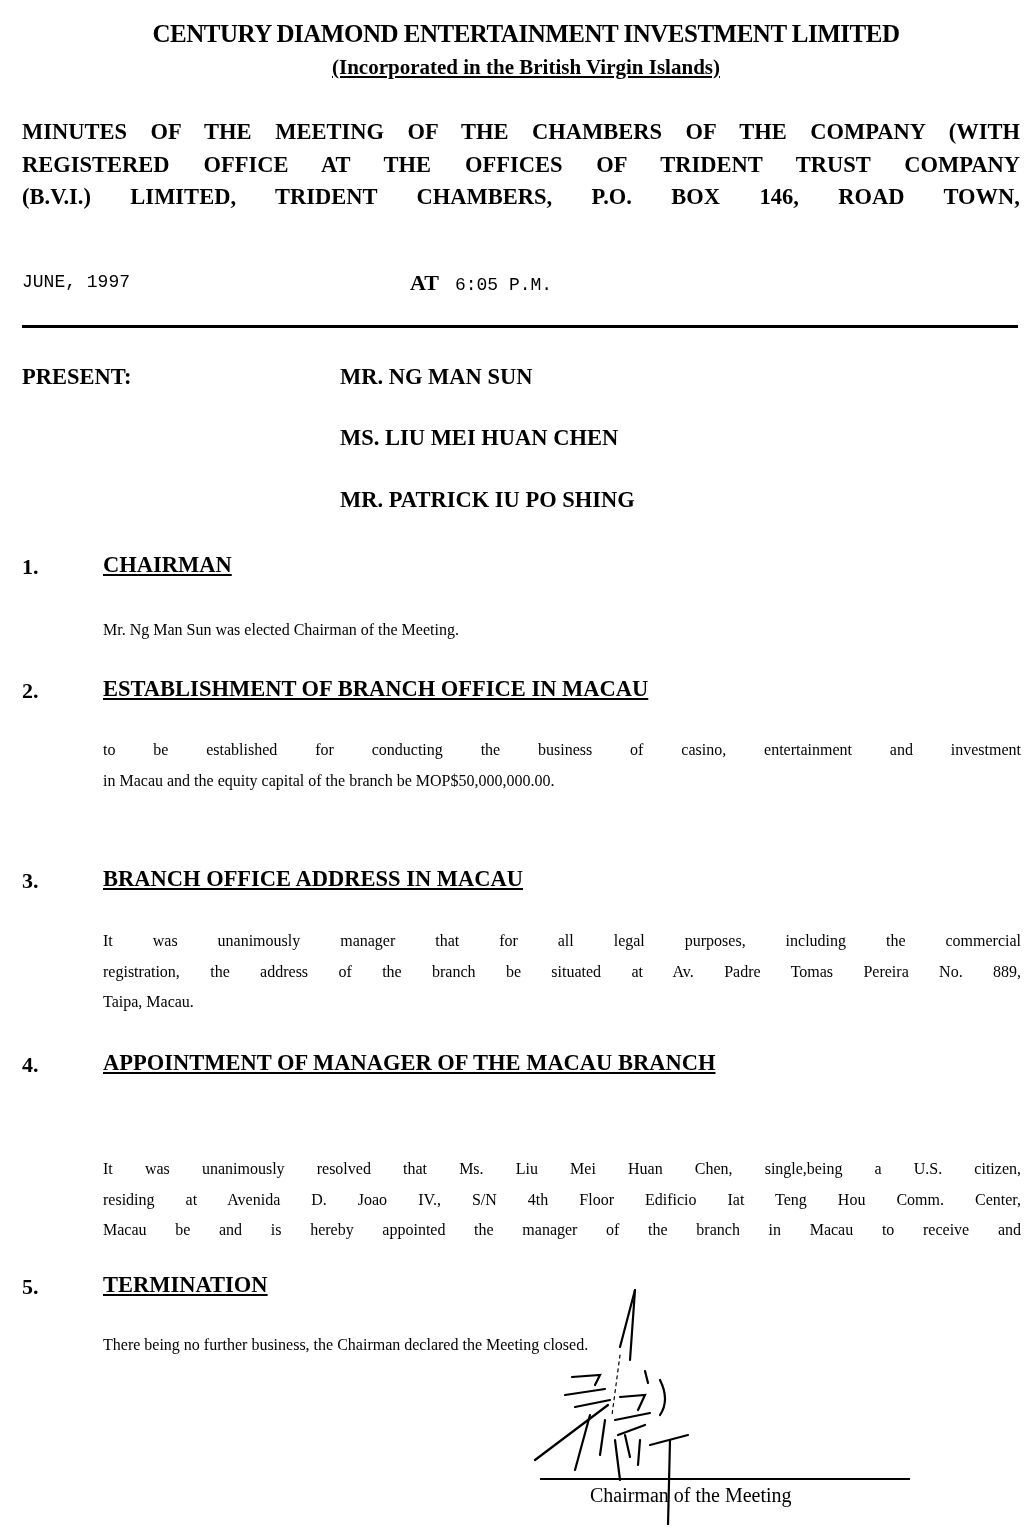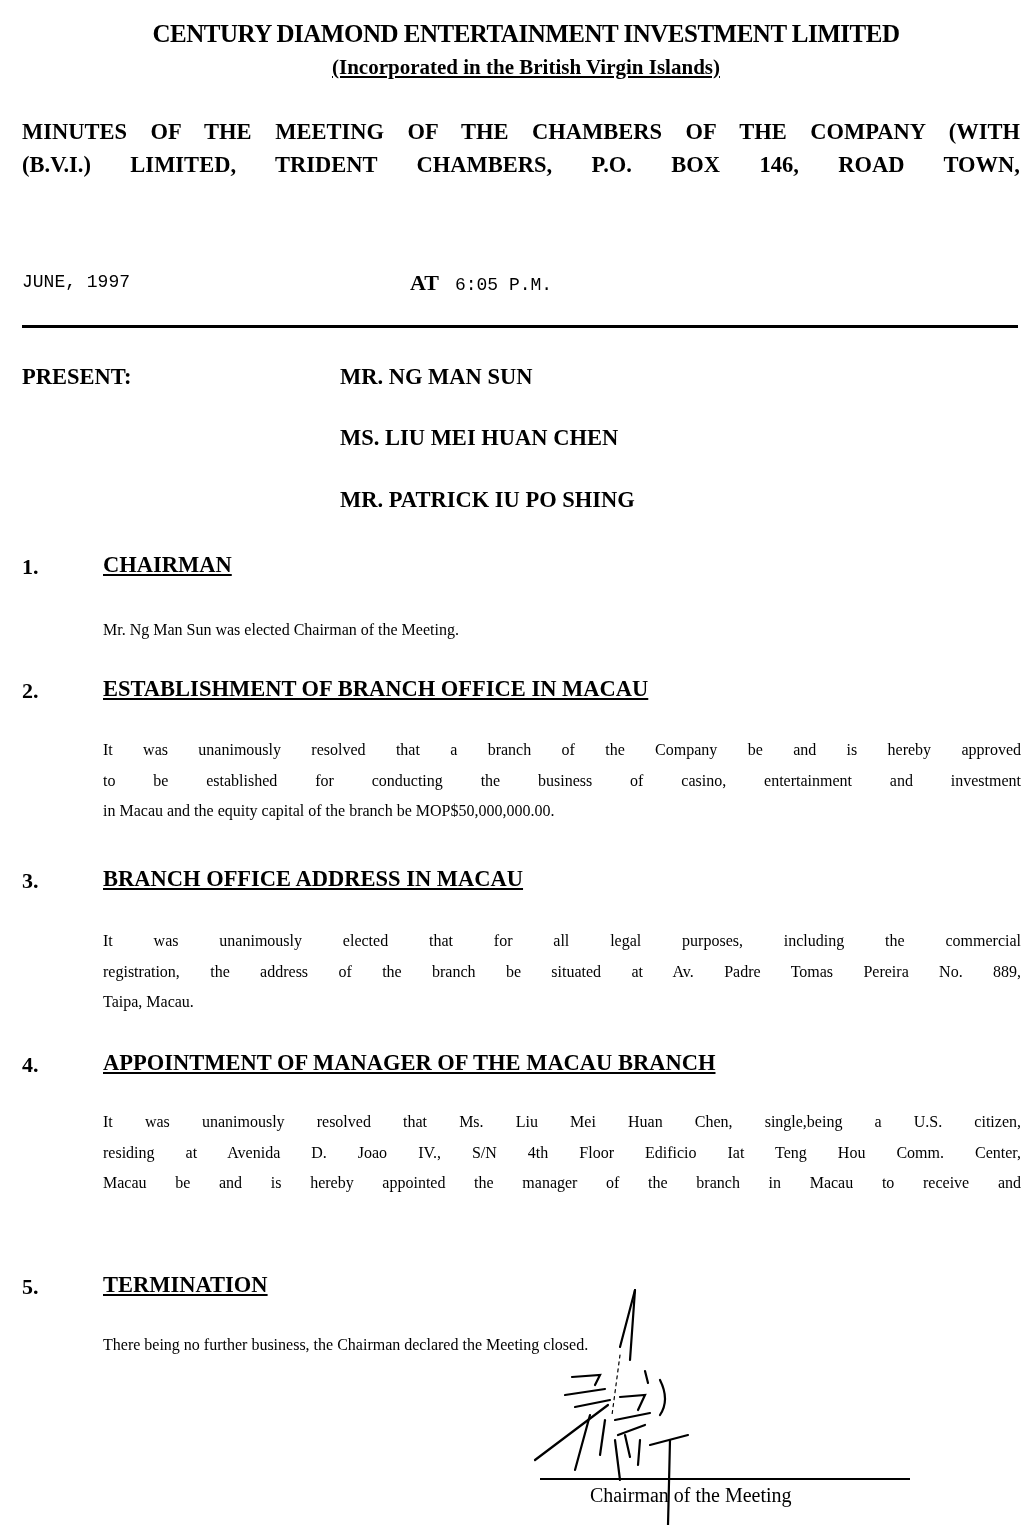--- a/index.html
+++ b/index.html
@@ -40,20 +40,21 @@
   .signature { left: 520px; top: 1285px; width: 200px; height: 240px; }
 </style>
 </head>
 <body>
 
 <div class="abs title1">CENTURY DIAMOND ENTERTAINMENT INVESTMENT LIMITED</div>
 <div class="abs title2">(Incorporated in the British Virgin Islands)</div>
 
 <div class="abs minutes">
   <span class="ml">MINUTES OF THE MEETING OF THE CHAMBERS OF THE COMPANY (WITH</span>
+  <span class="ml">REGISTERED OFFICE AT THE OFFICES OF TRIDENT TRUST COMPANY</span>
   <span class="ml">(B.V.I.) LIMITED, TRIDENT CHAMBERS, P.O. BOX 146, ROAD TOWN,</span>
 </div>
 <div class="abs date-line">JUNE, 1997</div>
 <div class="abs time-line"><span>AT</span><span class="t">6:05 P.M.</span></div>
 
 <div class="abs rule"></div>
 
 <div class="abs present-label">PRESENT:</div>
 <div class="abs attendee" style="top:364px">MR. NG MAN SUN</div>
 <div class="abs attendee" style="top:425px">MS. LIU MEI HUAN CHEN</div>
@@ -61,36 +62,35 @@
 
 <div class="abs num" style="top:554px">1.</div>
 <div class="abs heading" style="top:552px">CHAIRMAN</div>
 <div class="abs para" style="top:615px">
   <span class="pl last">Mr. Ng Man Sun was elected Chairman of the Meeting.</span>
 </div>
 
 <div class="abs num" style="top:678px">2.</div>
 <div class="abs heading" style="top:676px">ESTABLISHMENT OF BRANCH OFFICE IN MACAU</div>
 <div class="abs para" style="top:735px">
-  <span class="pl">It was unanimously resolved that a branch of the Company be and is hereby approved</span>
   <span class="pl">to be established for conducting the business of casino, entertainment and investment</span>
   <span class="pl last">in Macau and the equity capital of the branch be MOP$50,000,000.00.</span>
 </div>
 
 <div class="abs num" style="top:868px">3.</div>
 <div class="abs heading" style="top:866px">BRANCH OFFICE ADDRESS IN MACAU</div>
 <div class="abs para" style="top:926px">
-  <span class="pl">It was unanimously elected that for all legal purposes, including the commercial</span>
+  <span class="pl">It was unanimously manager that for all legal purposes, including the commercial</span>
   <span class="pl">registration, the address of the branch be situated at Av. Padre Tomas Pereira No. 889,</span>
   <span class="pl last">Taipa, Macau.</span>
 </div>
 
 <div class="abs num" style="top:1052px">4.</div>
 <div class="abs heading" style="top:1050px">APPOINTMENT OF MANAGER OF THE MACAU BRANCH</div>
-<div class="abs para" style="top:1107px">
+<div class="abs para" style="top:1154px">
   <span class="pl">It was unanimously resolved that Ms. Liu Mei Huan Chen, single,being a U.S. citizen,</span>
   <span class="pl">residing at Avenida D. Joao IV., S/N 4th Floor Edificio Iat Teng Hou Comm. Center,</span>
   <span class="pl">Macau be and is hereby appointed the manager of the branch in Macau to receive and</span>
 </div>
 
 <div class="abs num" style="top:1274px">5.</div>
 <div class="abs heading" style="top:1272px">TERMINATION</div>
 <div class="abs para" style="top:1330px">
   <span class="pl last">There being no further business, the Chairman declared the Meeting closed.</span>
 </div>

